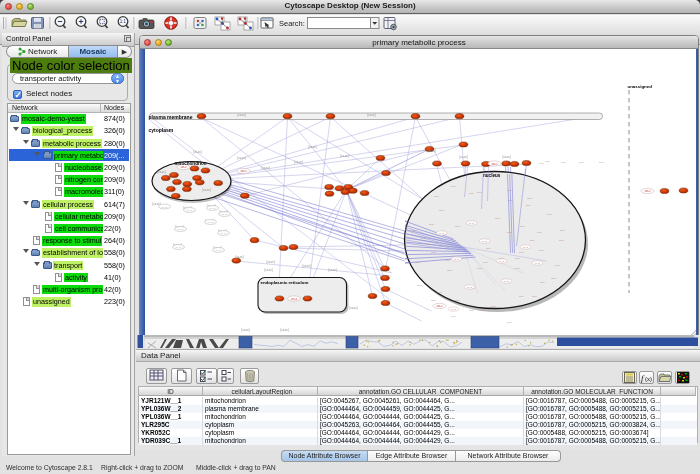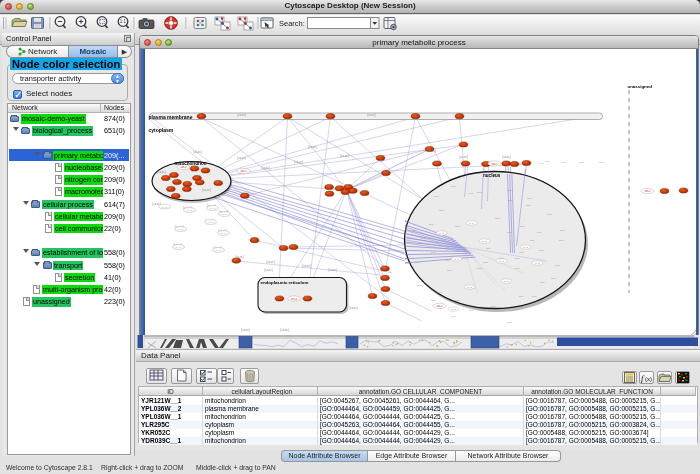--- a/index.html
+++ b/index.html
@@ -16,41 +16,41 @@
 #cp{position:absolute;left:2px;top:33px;width:133px;height:423px;background:#e7e7e7;border-right:1px solid #a5a5a5}
 #cphead{position:absolute;left:0;top:0;width:132px;height:14px;background:linear-gradient(#f5f5f5,#c9c9c9);border-bottom:1px solid #9b9b9b;font-size:7.5px;color:#111;padding-left:4px;line-height:11px}
 #cpfloat{position:absolute;right:3px;top:2px;width:7px;height:7px;border:1px solid #777;background:#ddd}
 #cpfloat:before{content:"";position:absolute;left:1px;top:1px;width:3px;height:3px;border:1px solid #777}
 #tabbar{position:absolute;left:4px;top:12px;height:13px;display:flex}
 .seg{height:13px;border:1px solid #8a8a8a;font-size:8px;line-height:11px;text-align:center;color:#222;background:linear-gradient(#ffffff,#e8e8e8)}
 #seg1{width:62px;border-radius:7px 0 0 7px;border-right:none}
 #seg2{width:50px;background:linear-gradient(#c0d9f7,#94bdef);font-weight:bold;color:#1c3d66}
 #seg3{width:14px;border-left:none;border-radius:0 7px 7px 0;font-size:7px;color:#333}
 #grpbox{position:absolute;left:5px;top:30.5px;width:121px;height:37px;border:1px solid #ababab;border-radius:4px}
-#grplbl{position:absolute;left:8px;top:25px;background:#0ea5e9;padding:0 2px;font-size:11px;font-weight:bold;color:#000}
+#grplbl{position:absolute;left:8px;top:25px;background:#4d7c0f;padding:0 2px;font-size:13px;font-weight:normal;color:#000}
 #combo{position:absolute;left:10px;top:39.5px;width:112px;height:11px;background:#fff;border:1px solid #979797;border-radius:5.5px;font-size:7.5px;line-height:10px;padding-left:7px;color:#111}
 #combobtn{position:absolute;right:-1px;top:-1px;width:13px;height:11px;border-radius:5.5px;background:linear-gradient(#8cb8f2,#4b86e4);border:1px solid #3a6dc4;color:#fff;font-size:5px;line-height:5px;text-align:center}
 #chk{position:absolute;left:11px;top:57px;width:9px;height:9px;border-radius:2px;background:linear-gradient(#7fb0f2,#3a77e2);border:1px solid #2d5fbe}
 #chk:before{content:"\2713";position:absolute;left:0.5px;top:-1.5px;color:#fff;font-size:9px;font-weight:bold}
 #chklbl{position:absolute;left:24px;top:56px;font-size:8px;color:#111}
 
 #treebox{position:absolute;left:5px;top:70px;width:124px;height:352px;background:#fff;border:1px solid #9a9a9a}
 #treehead{position:absolute;left:0;top:0;width:122px;height:9px;background:linear-gradient(#fcfcfc,#dadada);border-bottom:1px solid #b3b3b3;font-size:7px;color:#222}
 #treehead .h1{position:absolute;left:4px;top:0px}
 #treehead .h2{position:absolute;left:96px;top:0px}
 #treehead .vl{position:absolute;left:92px;top:0;width:1px;height:9px;background:#b7b7b7}
 .tr{position:absolute;left:0;width:122px;height:12.2px;font-size:7.2px}
 .tri{position:absolute;top:2.5px;width:0;height:0;border-left:3.2px solid transparent;border-right:3.2px solid transparent;border-top:4.5px solid #565656}
 .fold{position:absolute;top:3px;width:9px;height:6.5px;background:linear-gradient(#8aa6cf,#5f82b4);border:0.5px solid #3e5a85;border-radius:1px}
 .fold:before{content:"";position:absolute;left:0px;top:-2px;width:4px;height:1.5px;background:#7c9ac6;border:0.5px solid #3e5a85;border-bottom:none;border-radius:1px 1px 0 0}
 .doc{position:absolute;top:1.5px;width:7px;height:9px;background:#fff;border:0.6px solid #909090}
 .doc:before{content:"";position:absolute;right:-0.5px;top:-0.5px;width:2.5px;height:2.5px;background:#d8d8d8;border-left:0.6px solid #909090;border-bottom:0.6px solid #909090}
 .lbl{position:absolute;top:1.5px;height:9.5px;line-height:9.5px;padding:0 1px;color:#000;white-space:nowrap;overflow:hidden}
 .cnt{position:absolute;left:96px;top:1.5px;height:9.5px;line-height:9.5px;color:#000}
-.gr{background:#0bdb0b}.rd{background:#22c55e}
+.gr{background:#0bdb0b}.rd{background:#bef264}
 #selrow{position:absolute;left:1px;top:0px;width:120px;height:11.5px;background:#2a64d8}
 
 #netwin{position:absolute;left:139px;top:35px;width:560px;height:300px;border:1px solid #808080;border-radius:4px 4px 0 0;background:#fff}
 #nethead{position:absolute;left:0;top:0;width:558px;height:13px;background:linear-gradient(#e5e5e5,#b8b8b8);border-bottom:1px solid #8a8a8a;border-radius:3px 3px 0 0}
 #nethead .ttl{position:absolute;left:0;right:0;top:1.5px;text-align:center;font-size:8px;color:#111}
 .bluestrip{position:absolute;top:13px;width:4.5px;height:286px;background:linear-gradient(90deg,#5b7cc0,#2c4f9d)}
 
 #dp{position:absolute;left:136px;top:349px;width:564px;height:101px;background:#e4e4e4}
 #dphead{position:absolute;left:0;top:0;width:564px;height:13px;background:linear-gradient(#f6f6f6,#cacaca);border-top:1px solid #adadad;border-bottom:1px solid #ababab;font-size:8px;color:#222;padding-left:5px;line-height:12px}
 .dbtn{position:absolute;background:linear-gradient(#ffffff,#e3e3e3);border:1px solid #9a9a9a;border-radius:2px}
@@ -173,21 +173,27 @@
       </div>
   <div class="tr" style="top:8.6px">
         <span class="fold" style="left:1.5px"></span>
         <span class="lbl gr" style="left:13px;max-width:82px">mosaic-demo-yeast</span>
         <span class="cnt" style="">874(0)</span>
       </div>
   <div class="tr" style="top:20.799999999999997px">
         <span class="tri" style="left:4.8px"></span>
         <span class="fold" style="left:13px"></span>
         <span class="lbl rd" style="left:24px;max-width:71px">biological_process</span>
-        <span class="cnt" style="">651(0)</span>
+        <span class="cnt" style="">326(0)</span>
+      </div>
+  <div class="tr" style="top:33.0px">
+        <span class="tri" style="left:14.8px"></span>
+        <span class="fold" style="left:23px"></span>
+        <span class="lbl rd" style="left:34px;max-width:61px">metabolic process</span>
+        <span class="cnt" style="">280(0)</span>
       </div>
   <div class="tr" style="top:45.199999999999996px">
         <span id="selrow"></span>
         <span class="tri" style="left:25.8px"></span>
         <span class="fold" style="left:35px"></span>
         <span class="lbl gr" style="left:45px;max-width:50px">primary metabo</span>
         <span class="cnt" style="color:#fff">209(...</span>
       </div>
   <div class="tr" style="top:57.4px">
         <span class="doc" style="left:46.5px"></span>
@@ -213,35 +219,40 @@
   <div class="tr" style="top:106.19999999999999px">
         <span class="doc" style="left:36.5px"></span>
         <span class="lbl gr" style="left:46px;max-width:49px">cellular metabo</span>
         <span class="cnt" style="">209(0)</span>
       </div>
   <div class="tr" style="top:118.39999999999999px">
         <span class="doc" style="left:36.5px"></span>
         <span class="lbl gr" style="left:46px;max-width:49px">cell communicat</span>
         <span class="cnt" style="">22(0)</span>
       </div>
+  <div class="tr" style="top:130.6px">
+        <span class="doc" style="left:24.5px"></span>
+        <span class="lbl gr" style="left:34px;max-width:61px">response to stimul</span>
+        <span class="cnt" style="">264(0)</span>
+      </div>
   <div class="tr" style="top:142.79999999999998px">
         <span class="tri" style="left:14.8px"></span>
         <span class="fold" style="left:23px"></span>
         <span class="lbl rd" style="left:34px;max-width:61px">establishment of lo</span>
         <span class="cnt" style="">558(0)</span>
       </div>
   <div class="tr" style="top:154.99999999999997px">
         <span class="tri" style="left:25.8px"></span>
         <span class="fold" style="left:35px"></span>
         <span class="lbl rd" style="left:45px;max-width:50px">transport</span>
         <span class="cnt" style="">558(0)</span>
       </div>
   <div class="tr" style="top:167.2px">
         <span class="doc" style="left:46.5px"></span>
-        <span class="lbl gr" style="left:56px;max-width:39px">secretion</span>
+        <span class="lbl gr" style="left:56px;max-width:39px">activity</span>
         <span class="cnt" style="">41(0)</span>
       </div>
   <div class="tr" style="top:179.39999999999998px">
         <span class="doc" style="left:24.5px"></span>
         <span class="lbl gr" style="left:34px;max-width:61px">multi-organism pro</span>
         <span class="cnt" style="">42(0)</span>
       </div>
   <div class="tr" style="top:191.6px">
         <span class="doc" style="left:14.5px"></span>
         <span class="lbl rd" style="left:24px;max-width:71px">unassigned</span>

